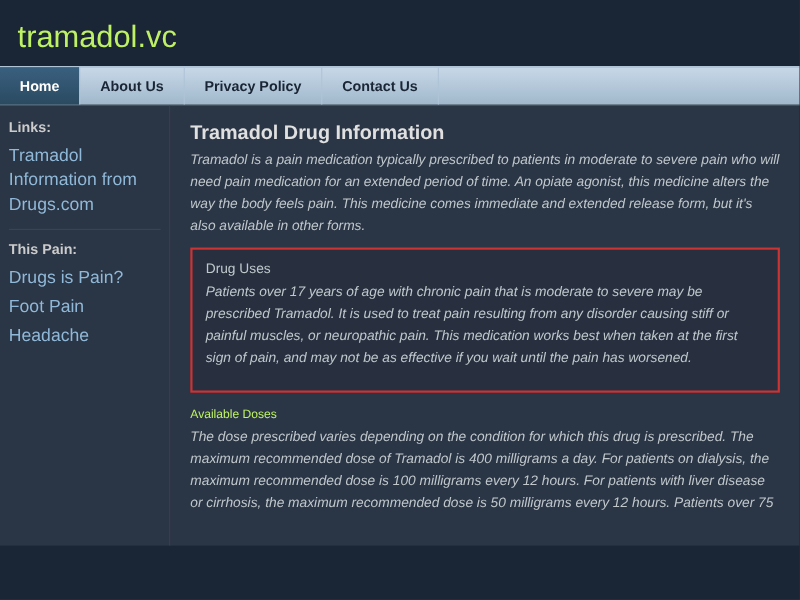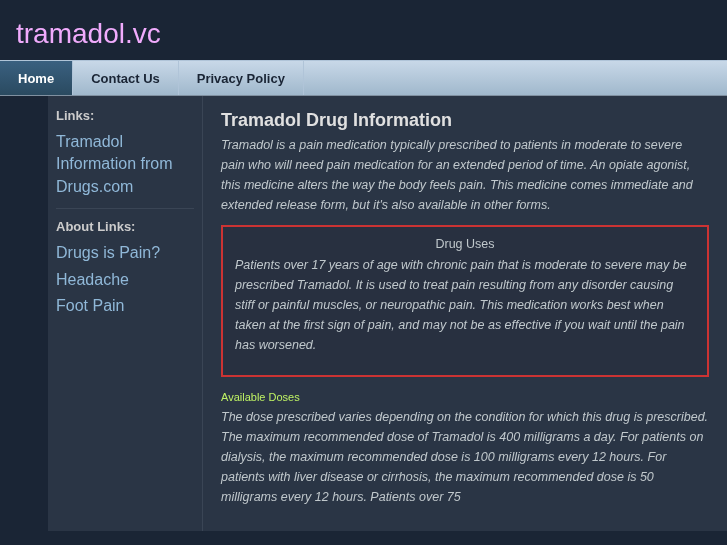--- a/index.html
+++ b/index.html
@@ -9,21 +9,21 @@
       font-size: 13px;
       color: #cccccc;
       width: 727px;
       min-height: 545px;
     }
 
     
     #site-title {
       padding: 18px 16px 10px 16px;
       font-size: 28px;
-      color: #f0abfc;
+      color: #bef264;
       font-weight: normal;
     }
 
     
     #nav-bar {
       background: linear-gradient(to bottom, #c8d8e8, #a0b8cc);
       display: flex;
       align-items: stretch;
       padding: 0;
       border-top: 1px solid #b0c4d8;
@@ -52,21 +52,20 @@
     }
 
     
     #sidebar {
       width: 155px;
       min-width: 155px;
       background-color: #2a3545;
       border-right: 1px solid #3a4555;
       padding: 12px 8px;
       min-height: 400px;
-      margin-left: 48px;
     }
     .sidebar-section-title {
       font-size: 13px;
       font-weight: bold;
       color: #cccccc;
       margin-bottom: 6px;
       padding-bottom: 2px;
     }
     .sidebar-link {
       display: block;
@@ -109,21 +108,20 @@
       border: 2px solid #cc3333;
       padding: 10px 12px;
       margin-bottom: 14px;
       background-color: #283040;
     }
     .drug-uses-box .box-title {
       font-size: 12.5px;
       color: #c0c8cc;
       margin-bottom: 4px;
       font-weight: normal;
-      text-align: center;
     }
     .drug-uses-box p {
       font-size: 12.5px;
       line-height: 1.5;
       color: #b8c0c8;
       margin-bottom: 0;
     }
 
     .section-subtitle {
       font-size: 11px;
@@ -132,34 +130,35 @@
       font-weight: normal;
     }
   </style>
 </head>
 <body>
 
 <div id="site-title">tramadol.vc</div>
 
 <nav id="nav-bar">
   <div class="nav-item active">Home</div>
+  <div class="nav-item">About Us</div>
+  <div class="nav-item">Privacy Policy</div>
   <div class="nav-item">Contact Us</div>
-  <div class="nav-item">Privacy Policy</div>
 </nav>
 
 <div id="main-layout">
 
   <aside id="sidebar">
     <div class="sidebar-section-title">Links:</div>
     <a class="sidebar-link">Tramadol Information from Drugs.com</a>
     <hr class="sidebar-divider">
-    <div class="sidebar-section-title">About Links:</div>
+    <div class="sidebar-section-title">This Pain:</div>
     <a class="sidebar-link">Drugs is Pain?</a>
+    <a class="sidebar-link">Foot Pain</a>
     <a class="sidebar-link">Headache</a>
-    <a class="sidebar-link">Foot Pain</a>
   </aside>
 
   <main id="content">
     <h1>Tramadol Drug Information</h1>
     <p>Tramadol is a pain medication typically prescribed to patients in moderate to severe pain who will need pain medication for an extended period of time. An opiate agonist, this medicine alters the way the body feels pain. This medicine comes immediate and extended release form, but it's also available in other forms.</p>
 
     <div class="drug-uses-box">
       <div class="box-title">Drug Uses</div>
       <p>Patients over 17 years of age with chronic pain that is moderate to severe may be prescribed Tramadol. It is used to treat pain resulting from any disorder causing stiff or painful muscles, or neuropathic pain. This medication works best when taken at the first sign of pain, and may not be as effective if you wait until the pain has worsened.</p>
     </div>

